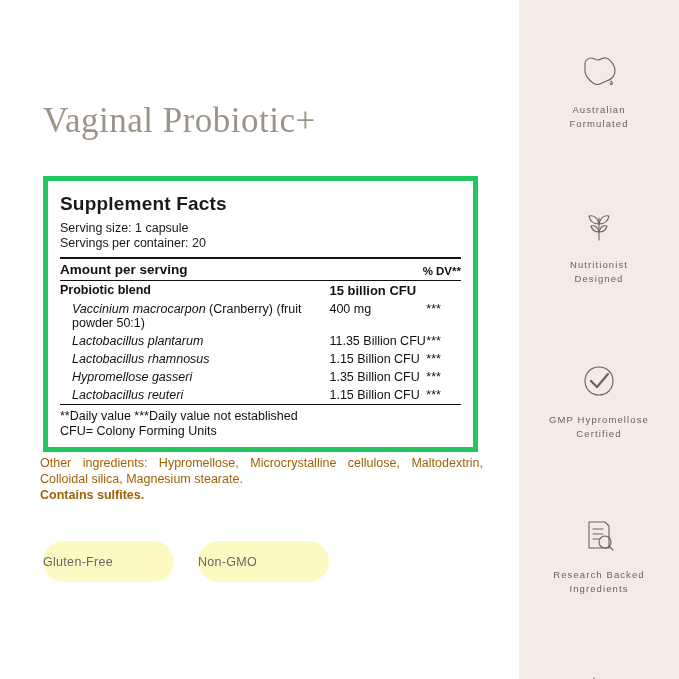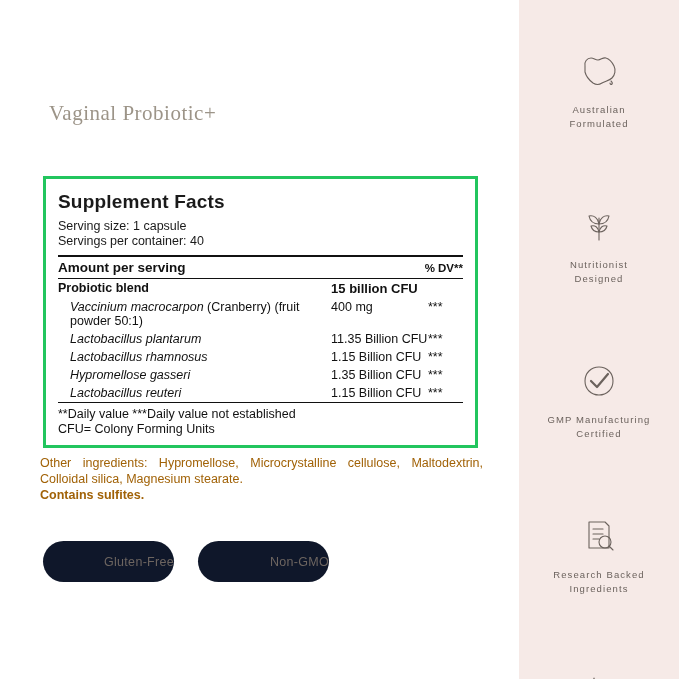--- a/index.html
+++ b/index.html
@@ -22,32 +22,31 @@
     width: 519px;
     height: 679px;
     background: #ffffff;
     position: relative;
   }
   .title {
     position: absolute;
     left: 43px;
     top: 101px;
     font-family: "Liberation Serif", serif;
-    font-size: 21px;
+    font-size: 35px;
     letter-spacing: 0.5px;
     color: #9c9488;
     font-weight: 400;
-    margin-left: 6px;
   }
   .facts-box {
     position: absolute;
     left: 43px;
     top: 176px;
     width: 435px;
-    border: 3px solid #22c55e;
+    border: 5px solid #22c55e;
     background: #ffffff;
     padding: 10px 12px 8px 12px;
   }
   .facts-title {
     font-size: 19px;
     font-weight: bold;
     color: #1a1a1a;
     letter-spacing: 0.2px;
     margin: 2px 0 6px 0;
   }
@@ -55,21 +54,21 @@
     font-size: 12.5px;
     color: #1a1a1a;
     line-height: 15px;
   }
   .rule-thick { border-top: 2px solid #111; margin: 6px 0 0 0; }
   .rule-med { border-top: 1.5px solid #111; margin: 0; }
 
   .amt-row {
     display: flex;
     justify-content: space-between;
-    align-items: center;
+    align-items: flex-end;
     font-size: 13.5px;
     font-weight: bold;
     color: #111;
     padding: 3px 0 3px 0;
   }
   .amt-row .dv { font-size: 11.5px; font-weight: bold; }
 
   table.facts {
     width: 100%;
     border-collapse: collapse;
@@ -111,25 +110,25 @@
   .badges {
     position: absolute;
     left: 43px;
     top: 541px;
     display: flex;
     gap: 24px;
   }
   .badge {
     width: 131px;
     height: 41px;
-    background: #0f172a;
+    background: #fef9c3;
     border-radius: 21px;
     display: flex;
     align-items: center;
-    justify-content: flex-end;
+    justify-content: flex-start;
     font-size: 12.5px;
     color: #6d6560;
     letter-spacing: 0.3px;
   }
   
   .right {
     width: 160px;
     height: 679px;
     background: #f6eae7;
     position: relative;
@@ -168,21 +167,21 @@
 
 <div class="page">
 
   <div class="left">
 
     <div class="title">Vaginal Probiotic+</div>
 
     <div class="facts-box">
       <div class="facts-title">Supplement Facts</div>
       <div class="serving-line">Serving size: 1 capsule</div>
-      <div class="serving-line">Servings per container: 40</div>
+      <div class="serving-line">Servings per container: 20</div>
 
       <div class="rule-thick"></div>
 
       <div class="amt-row">
         <span>Amount per serving</span>
         <span class="dv">% DV**</span>
       </div>
 
       <div class="rule-med"></div>
 
@@ -270,21 +269,21 @@
     </div>
 
     <div class="feature">
       <div class="ico">
         <svg width="40" height="38" viewBox="0 0 40 38" fill="none" stroke="#6b625d" stroke-width="1.1" stroke-linecap="round" stroke-linejoin="round">
           <path d="M20 5 C28 5 34 11 34 19 C34 27 28 33 20 33 C12 33 6 27 6 19 C6 11 12 5 20 5 Z"></path>
           <path d="M12 19 L18 25 L29 12" stroke-width="2.2"></path>
         </svg>
       </div>
       <div class="flabel">
-        <span>GMP Manufacturing</span><br><span>Certified</span>
+        <span>GMP Hypromellose</span><br><span>Certified</span>
       </div>
     </div>
 
     <div class="feature">
       <div class="ico">
         <svg width="40" height="38" viewBox="0 0 40 38" fill="none" stroke="#6b625d" stroke-width="1.1" stroke-linecap="round" stroke-linejoin="round">
           <path d="M10 5 H26 L30 9 V31 H10 Z"></path>
           <path d="M14 12 H24"></path>
           <path d="M14 17 H24"></path>
           <path d="M14 22 H20"></path>

